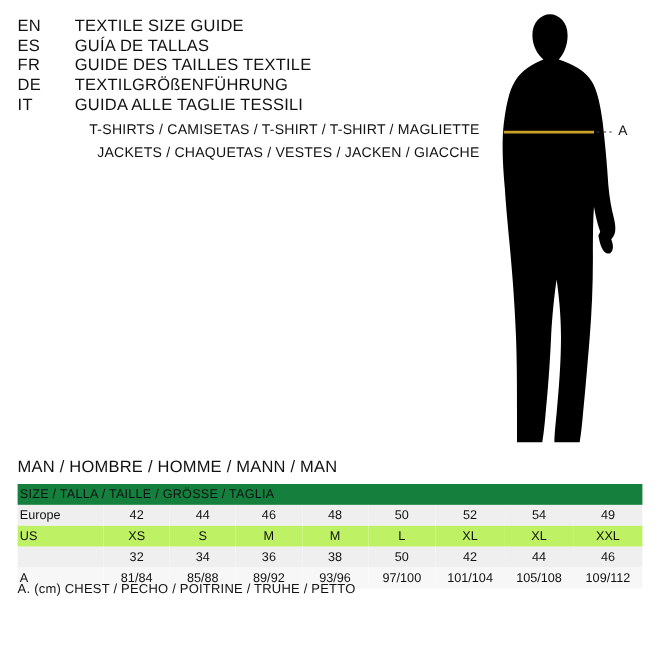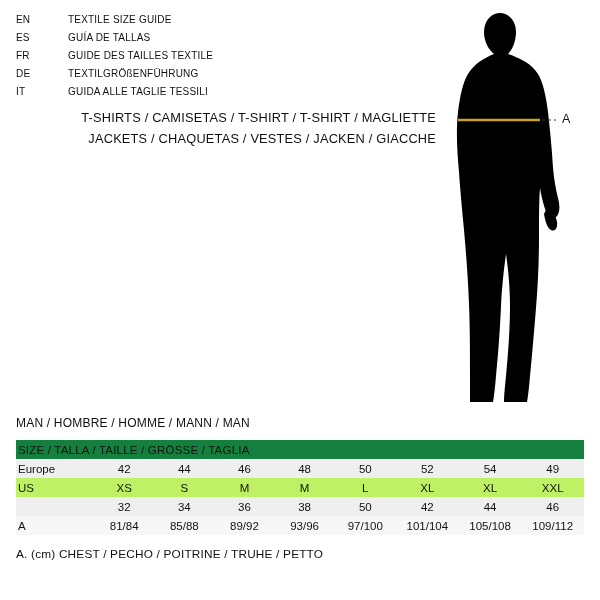--- a/index.html
+++ b/index.html
@@ -22,23 +22,23 @@
 
   
   .lang-block {
     position: absolute;
     left: 16px;
     top: 14px;
     width: 400px;
   }
   .lang-row {
     display: flex;
-    align-items: flex-start;
+    align-items: center;
     height: 18px;
-    font-size: 10px;
+    font-size: 15px;
     letter-spacing: 0.2px;
   }
   .lang-code {
     width: 42px;
     flex: 0 0 42px;
     color: #111;
   }
   .lang-text {
     color: #111;
     white-space: nowrap;
@@ -75,21 +75,21 @@
     font-size: 12.5px;
     color: #111;
     letter-spacing: .3px;
   }
 
   
   .man-header {
     position: absolute;
     left: 16px;
     top: 416px;
-    font-size: 12px;
+    font-size: 15px;
     letter-spacing: 0.2px;
     white-space: nowrap;
   }
 
   
   .size-table {
     position: absolute;
     left: 16px;
     top: 440px;
     width: 568px;
@@ -124,21 +124,21 @@
   .cell {
     width: 68px;
     text-align: center;
     margin-top: 19px;
   }
 
   
   .footnote {
     position: absolute;
     left: 16px;
-    top: 547px;
+    top: 528px;
     font-size: 11.8px;
     letter-spacing: .2px;
     white-space: nowrap;
   }
 </style>
 </head>
 <body>
 
 <div class="page">
 

